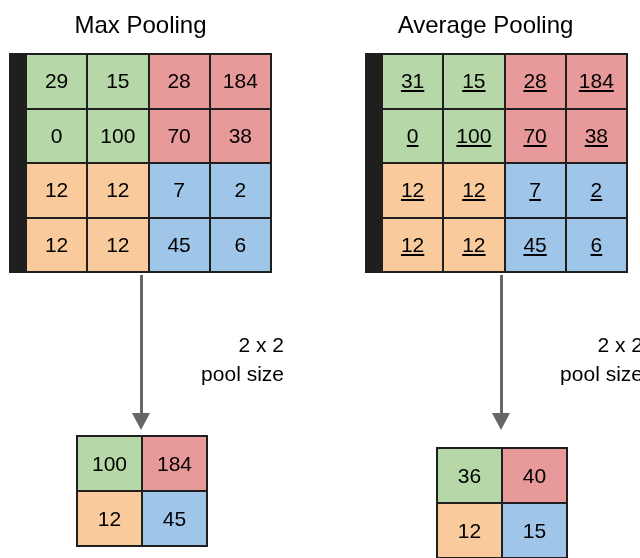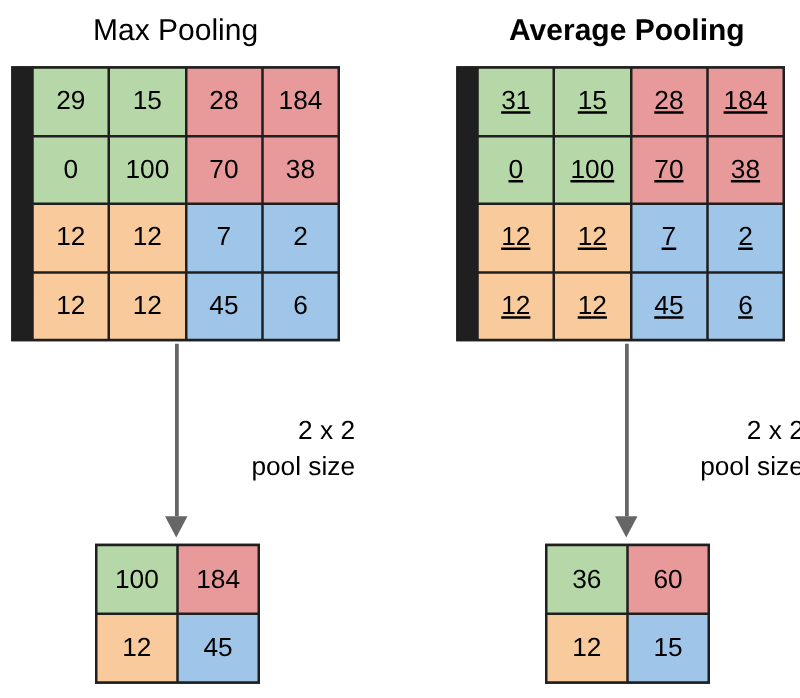--- a/index.html
+++ b/index.html
@@ -18,21 +18,21 @@
   }
   .panel-title {
     position: absolute;
     top: 10px;
     text-align: center;
     font-size: 24px;
     line-height: 30px;
     white-space: nowrap;
   }
   .title-left  { left: 9px;   width: 263px; }
-  .title-right { left: 370px; width: 263px; font-weight: bold; }
+  .title-right { left: 354px; width: 263px; }
 
   .grid {
     position: absolute;
     display: grid;
     gap: 2px;
     box-sizing: border-box;
     background: var(--border, #1f1f1f);
     border: 2px solid var(--border, #1f1f1f);
   }
   .grid-4 {
@@ -41,21 +41,21 @@
     width: 263px; height: 220px; top: 53px; padding-left: 16px;
   }
   .input-left  { left: 9px; }
   .input-right { left: 365px; text-decoration: underline; }
   .grid-2 {
     grid-template-columns: repeat(2, 1fr);
     grid-template-rows: repeat(2, 1fr);
     width: 132px; height: 112px; top: 435px;
   }
   .output-left  { left: 76px; }
-  .output-right { left: 436px; }
+  .output-right { left: 436px; margin-top: 12px; }
 
   .cell {
     display: flex;
     align-items: center;
     justify-content: center;
     font-size: 21px;
   }
   .q-g { background: var(--green,  #b6d7a8); }
   .q-r { background: var(--red,    #e89999); }
   .q-o { background: var(--orange, #f9cb9c); }
@@ -157,18 +157,18 @@
   <div class="arrow-line arrow-line-right"></div>
   <div class="arrow-head arrow-head-right"></div>
 
   <div class="pool-label pool-label-right">
     <div>2 x 2</div>
     <div>pool size</div>
   </div>
 
   <div class="grid grid-2 output-right">
     <div class="cell q-g">36</div>
-    <div class="cell q-r">60</div>
+    <div class="cell q-r">40</div>
     <div class="cell q-o">12</div>
     <div class="cell q-b">15</div>
   </div>
 
 </div>
 
 </body></html>

